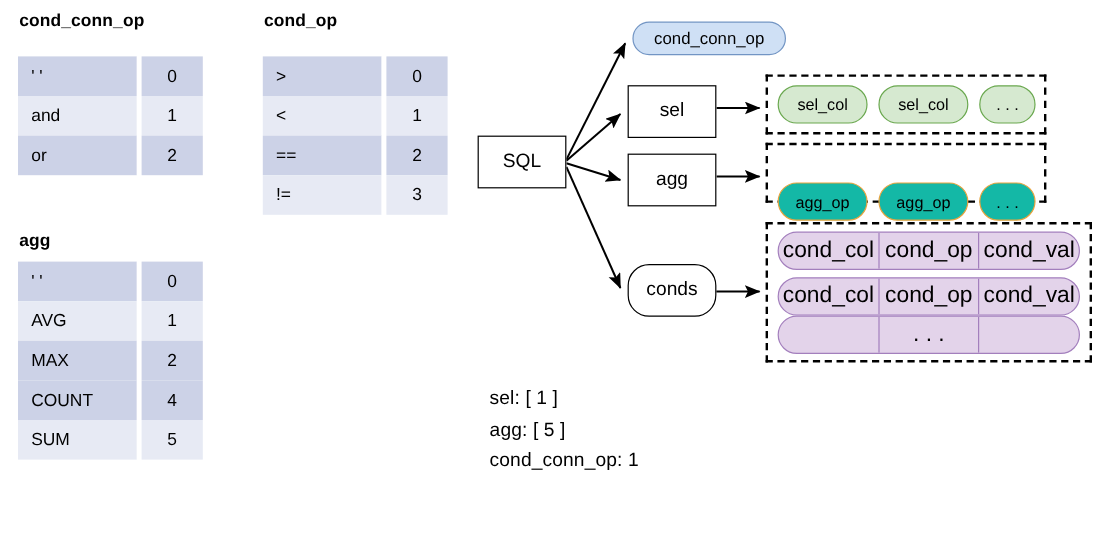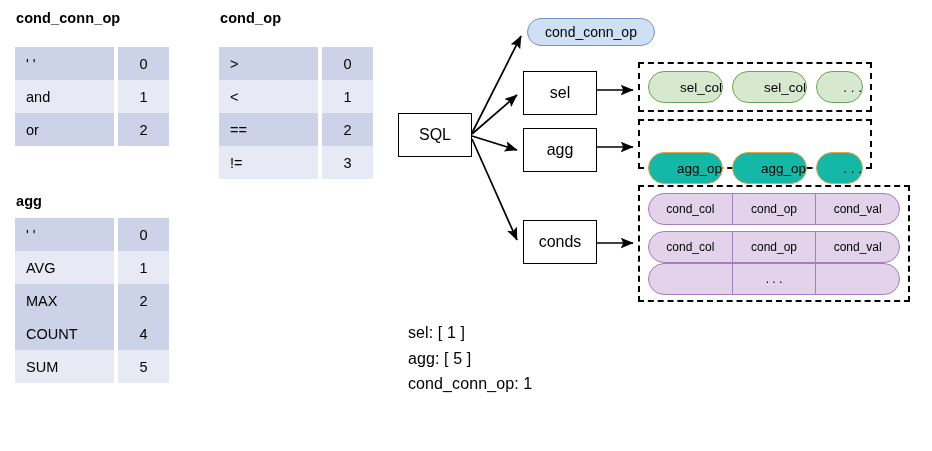--- a/index.html
+++ b/index.html
@@ -78,21 +78,21 @@
     align-items: center;
     justify-content: center;
     font-size: 16px;
     background: #ffffff;
     border: 1.6px solid #000000;
     white-space: nowrap;
   }
   #node-sql   { left: 8px;   top: 113px; width: 74px;  height: 44px; }
   #node-sel   { left: 133px; top: 71px;  width: 74px;  height: 44px; }
   #node-agg   { left: 133px; top: 128px; width: 74px;  height: 44px; }
-  #node-conds { left: 133px; top: 220px; width: 74px;  height: 44px; }
+  #node-conds { left: 133px; top: 220px; width: 74px;  height: 44px; border-radius: 18px; }
 
   .pill {
     position: absolute;
     box-sizing: border-box;
     display: flex;
     align-items: center;
     justify-content: center;
     font-size: 14px;
     border-radius: 999px;
     white-space: nowrap;
@@ -111,21 +111,21 @@
   }
   #dash-sel   { left: 248px; top: 62px;  width: 234px; height: 50px; }
   #dash-agg   { left: 248px; top: 119px; width: 234px; height: 50px; }
   #dash-conds { left: 248px; top: 185px; width: 272px; height: 117px; }
 
   .chip {
     position: absolute;
     box-sizing: border-box;
     display: flex;
     align-items: center;
-    justify-content: flex-end;
+    justify-content: center;
     font-size: 13.5px;
     border-radius: 999px;
     white-space: nowrap;
   }
   .chip.green  { background: #d6e9d0; border: 1.6px solid #6aa84f; }
   .chip.orange { background: #14b8a6; border: 1.6px solid #e8a33d; margin-top: 24px; }
 
   #chip-sel-1 { left: 258px; top: 71px; width: 75px; height: 32px; }
   #chip-sel-2 { left: 342px; top: 71px; width: 75px; height: 32px; }
   #chip-sel-3 { left: 426px; top: 71px; width: 47px; height: 32px; }
@@ -147,21 +147,21 @@
     overflow: hidden;
   }
   #cond-row-1 { top: 193px; }
   #cond-row-2 { top: 231px; }
   #cond-row-3 { top: 263px; }
   .cond-cell {
     flex: 1 1 0;
     display: flex;
     align-items: center;
     justify-content: center;
-    font-size: 12px;
+    font-size: 19px;
     border-right: 1.6px solid #a37fbd;
     white-space: nowrap;
   }
   .cond-cell:last-child { border-right: none; }
 
   
   #example {
     position: absolute;
     left: 408px;
     top: 320px;

